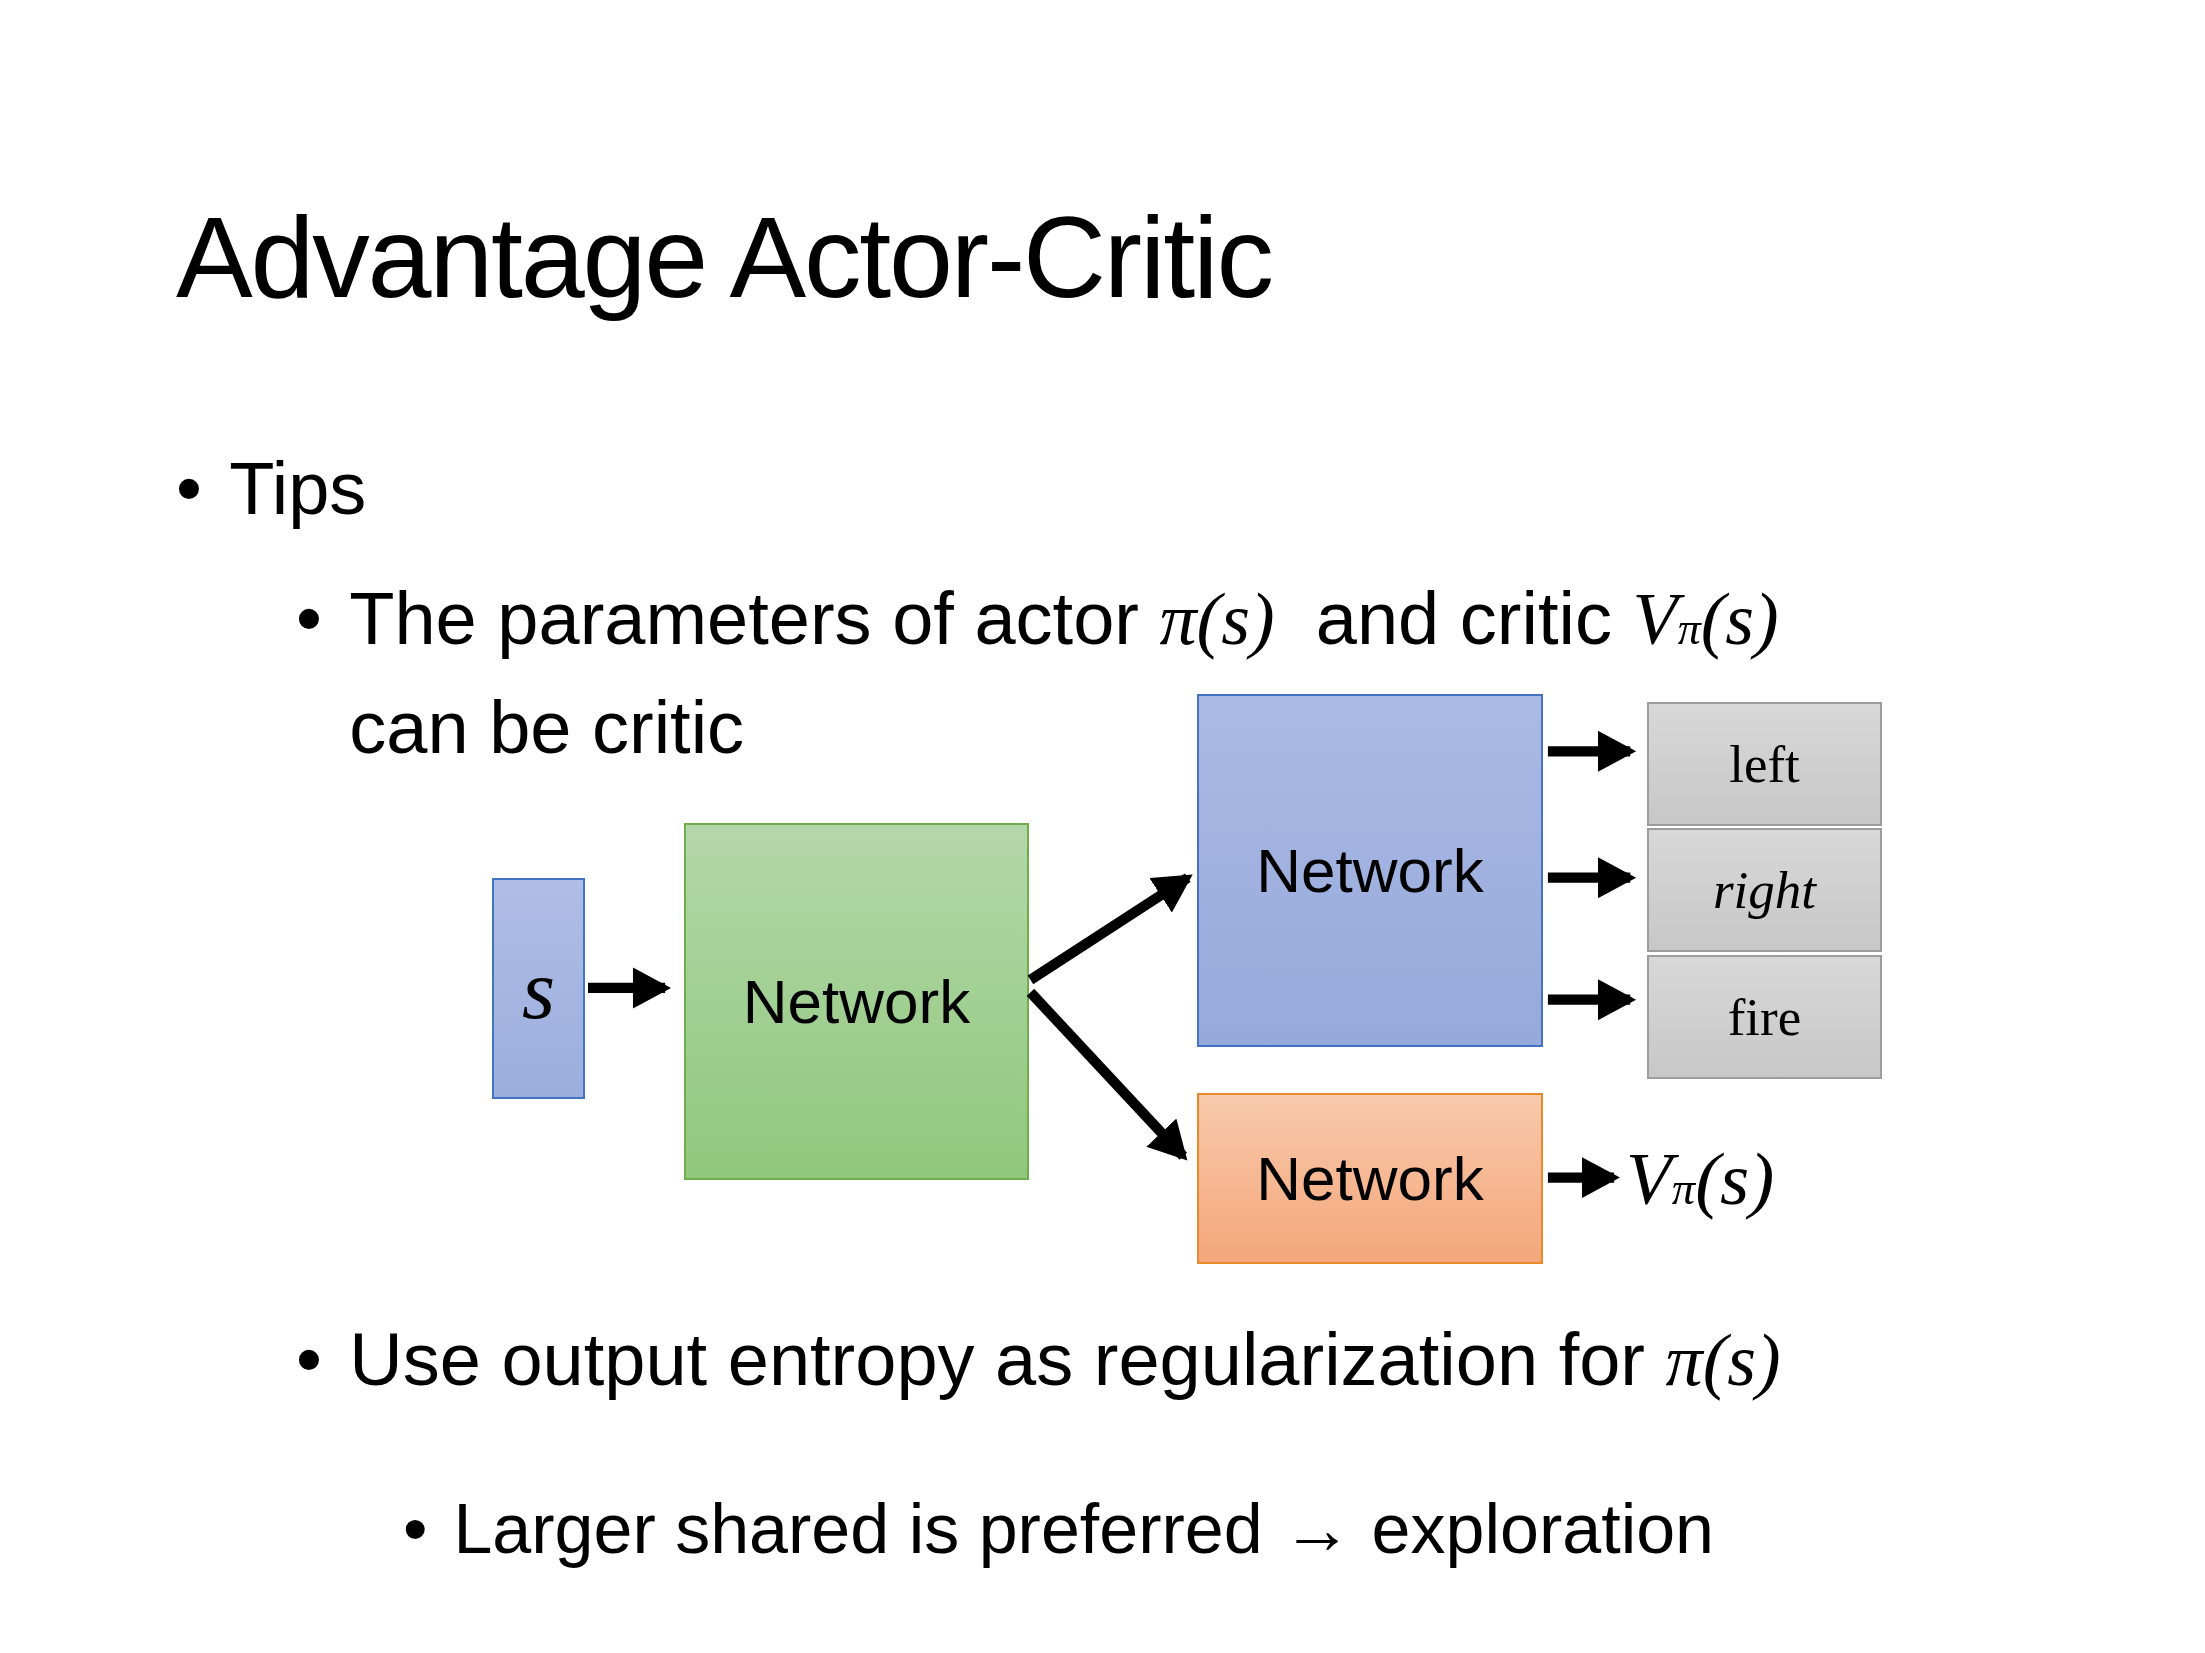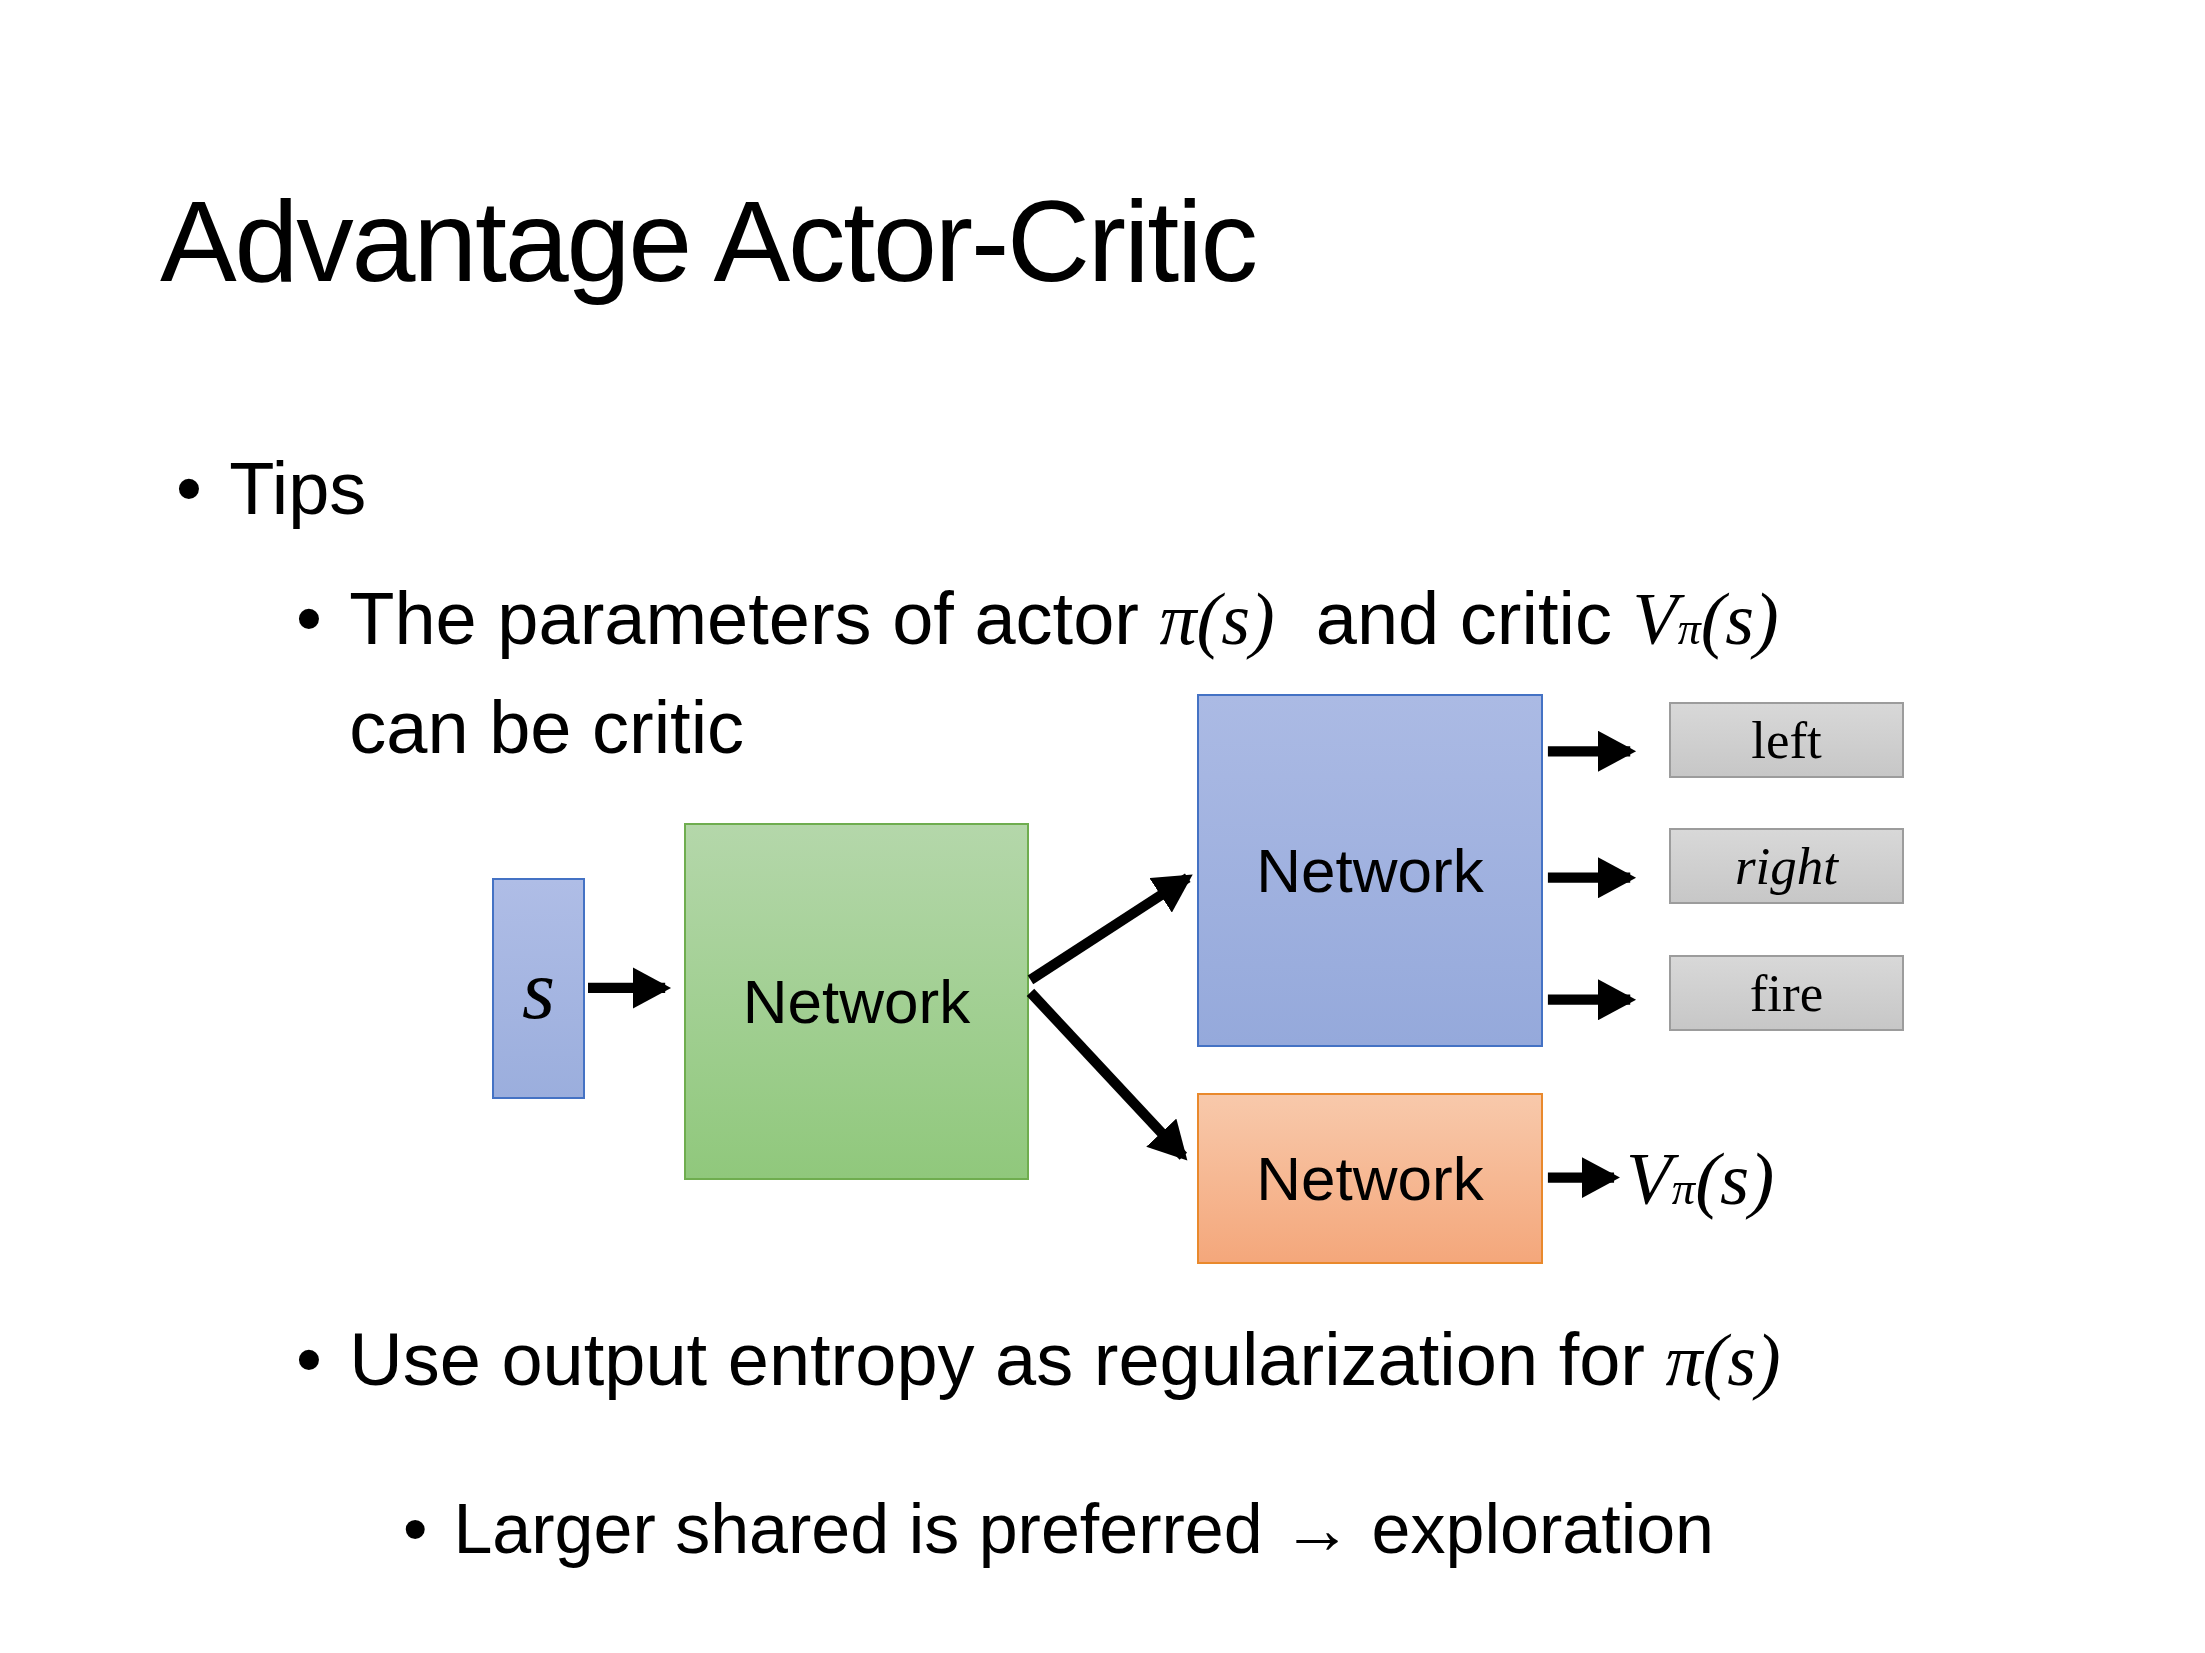--- a/index.html
+++ b/index.html
@@ -13,21 +13,21 @@
     color: #000000;
   }
   .slide { position: absolute; inset: 0; width: 2205px; height: 1654px; }
 
   .title {
     position: absolute;
     left: 160px; top: 175px;
     font-size: 115px;
     font-weight: normal;
     letter-spacing: -2.2px;
-    margin: 0;
+    margin: 16px;
     white-space: pre;
   }
 
   .b { position: absolute; display: flex; align-items: flex-start; white-space: pre-wrap; }
   .b .dot { flex: none; width: 0.72em; }
   .b .txt { display: inline-block; }
 
   .l1  { left: 176px; top: 443px;  font-size: 74px; line-height: 1.25; }
   .l2a { left: 296px; top: 565px;  font-size: 74px; line-height: 1.47; }
   .l2b { left: 296px; top: 1314px; font-size: 74px; line-height: 1.25; }
@@ -71,26 +71,25 @@
     border: 2.2px solid #4472C4;
     font-size: 62px;
   }
   .value-box {
     left: 1197px; top: 1093px; width: 346px; height: 171px;
     background: linear-gradient(#F8C9AB, #F4A77B);
     border: 2.2px solid #E9892C;
     font-size: 62px;
   }
   .action-box {
-    left: 1647px; width: 235px; height: 76px;
+    left: 1647px; width: 235px; height: 124px;
     background: linear-gradient(#D8D8D8, #C7C7C7);
     border: 2.2px solid #9C9C9C;
     font-family: "Liberation Serif", serif;
     font-size: 53px;
-    margin-left: 22px;
   }
   .action-left  { top: 702px;  }
   .action-right { top: 828px; font-style: italic; }
   .action-fire  { top: 955px; text-align: center; }
 
   .vout {
     position: absolute;
     left: 1626px; top: 1130px;
     font-size: 75px;
     line-height: 1.3;

